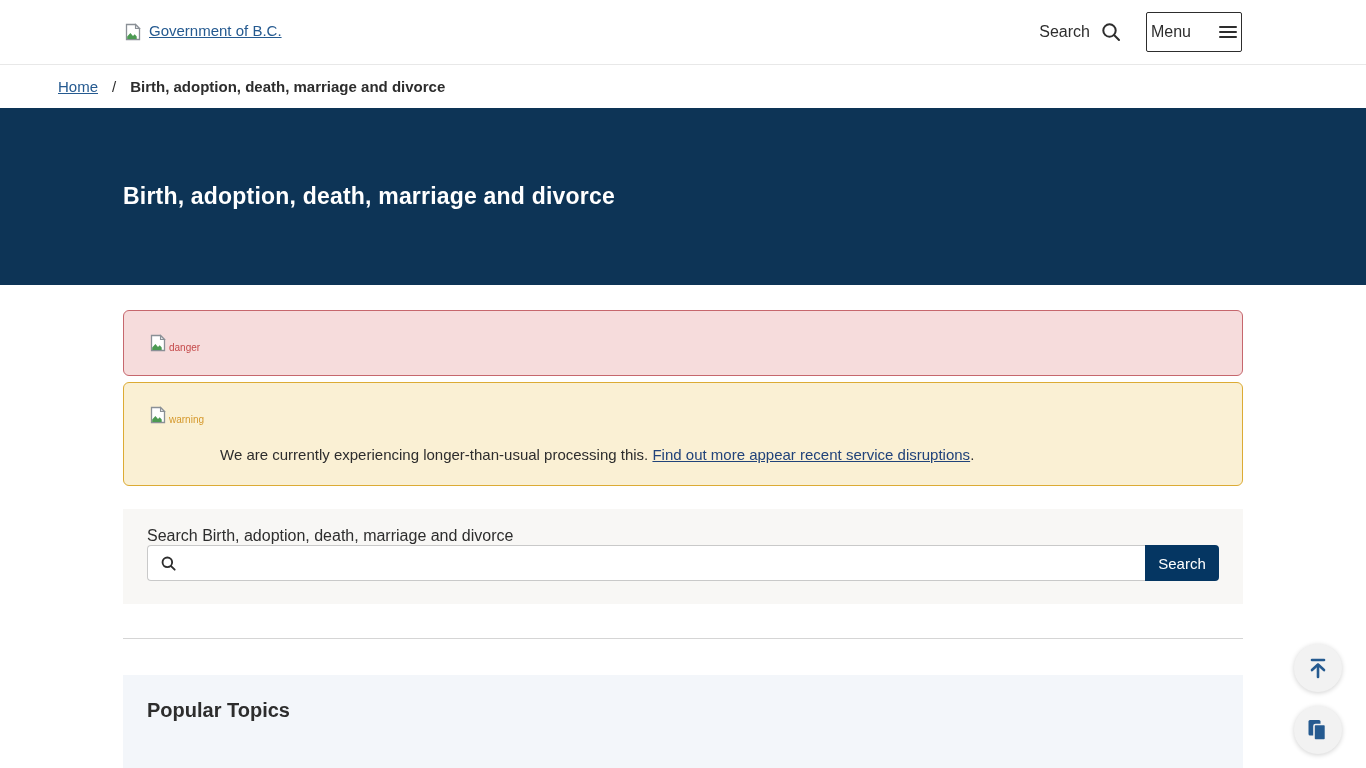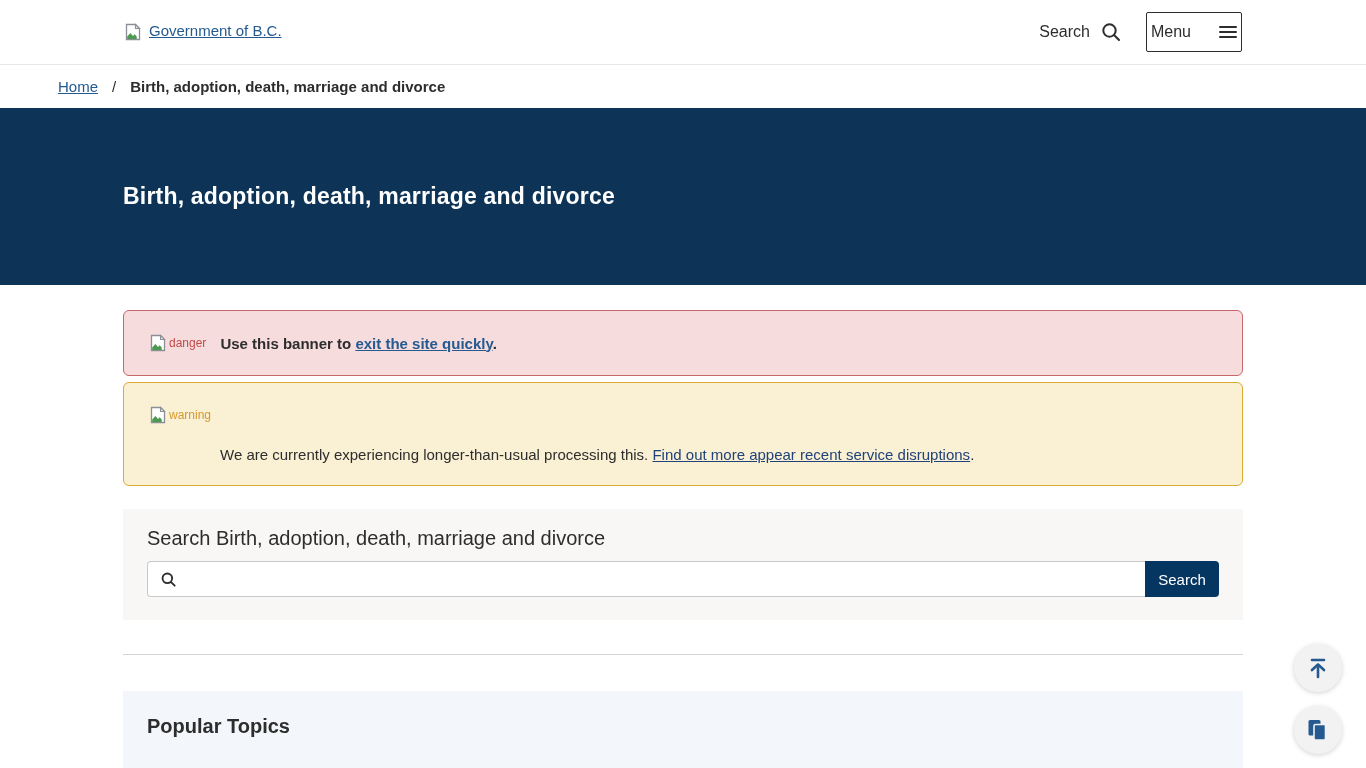--- a/index.html
+++ b/index.html
@@ -30,31 +30,31 @@
 
   
   .main { width:1120px; margin:0 auto; }
 
   
   .alert { border-radius:6px; padding:22px 24px; margin-top:25px; }
   .alert.danger { background:var(--danger-bg); border:1.5px solid var(--danger-border); }
   .alert.warning { background:var(--warning-bg); border:1.5px solid var(--warning-border); margin-top:6px; }
   .alert-row1 { display:flex; align-items:center; gap:14px; font-size:15px; }
   .alert-row1 .lead { font-weight:bold; color:var(--text); }
-  .broken-img { display:inline-flex; align-items:center; gap:1px; font-size:12px; }
+  .broken-img { display:inline-flex; align-items:flex-end; gap:1px; font-size:10px; }
   .alert.danger .broken-img { color:var(--danger-alt); }
   .alert.warning .broken-img { color:var(--warning-alt); }
   .alert-body { margin:21px 0 0 72px; font-size:15px; color:var(--text); }
   .alert a { color:var(--link); text-decoration:underline; cursor:pointer; }
   .alert.warning .alert-body a { color:#21437a; }
 
   
   .search-panel { margin-top:23px; background:var(--panel-bg);
     padding:18px 24px 23px 24px; }
-  .search-panel .label { font-size:20px; color:var(--text); margin-bottom:11px; }
+  .search-panel .label { font-size:16px; color:var(--text); }
   .search-row { display:flex; height:36px; }
   .input-wrap { flex:1; display:flex; align-items:center; background:#fff;
     border:1px solid #c9c9c9; border-right:none; border-radius:4px 0 0 4px; padding-left:12px; gap:8px; }
   .input-wrap input { border:none; outline:none; flex:1; height:100%;
     font-size:15px; font-family:"Liberation Sans",sans-serif; background:transparent; }
   .search-btn { width:74px; background:var(--button-bg); color:#fff; border:none;
     border-radius:0 4px 4px 0; font-size:15px; font-family:"Liberation Sans",sans-serif; cursor:pointer; }
 
   
   .divider { margin-top:34px; border:none; border-top:1px solid var(--divider); }
@@ -122,24 +122,20 @@
   <div class="alert danger">
     <div class="alert-row1">
       <span class="broken-img">
         <svg width="20" height="20" viewBox="0 0 20 20">
           <path d="M3.5 2.5 h9 l4 4 v11 h-13 z" fill="#fff" stroke="#8a9096" stroke-width="1.3"></path>
           <path d="M12.5 2.5 v4 h4 z" fill="#e8eaed" stroke="#8a9096" stroke-width="1.1"></path>
           <path d="M4.2 14.5 l3.2-3.6 l2.6 3 l1.7-1.7 l2 2.3 v2.6 h-9.5 z" fill="#4c9a52"></path>
         </svg>
         <span>danger</span>
       </span>
-      <span class="lead">
-        <span>Use this banner to</span>
-        <a style="font-weight:bold;">exit the site quickly</a><span>.</span>
-      </span>
     </div>
   </div>
 
   <div class="alert warning">
     <div class="alert-row1">
       <span class="broken-img">
         <svg width="20" height="20" viewBox="0 0 20 20">
           <path d="M3.5 2.5 h9 l4 4 v11 h-13 z" fill="#fff" stroke="#8a9096" stroke-width="1.3"></path>
           <path d="M12.5 2.5 v4 h4 z" fill="#e8eaed" stroke="#8a9096" stroke-width="1.1"></path>
           <path d="M4.2 14.5 l3.2-3.6 l2.6 3 l1.7-1.7 l2 2.3 v2.6 h-9.5 z" fill="#4c9a52"></path>

